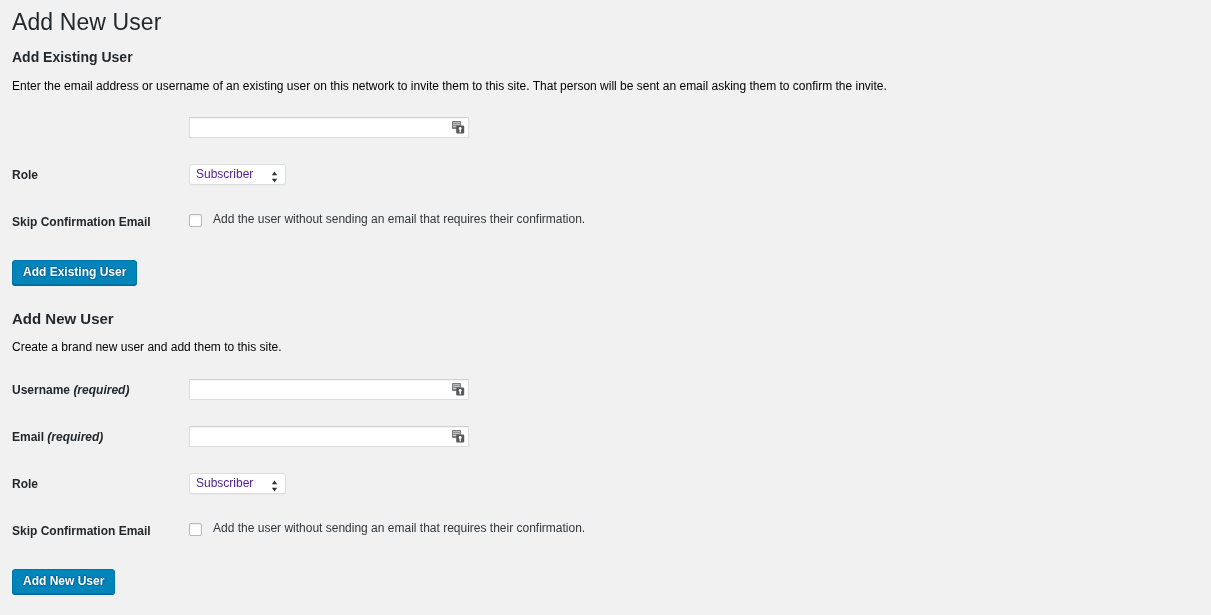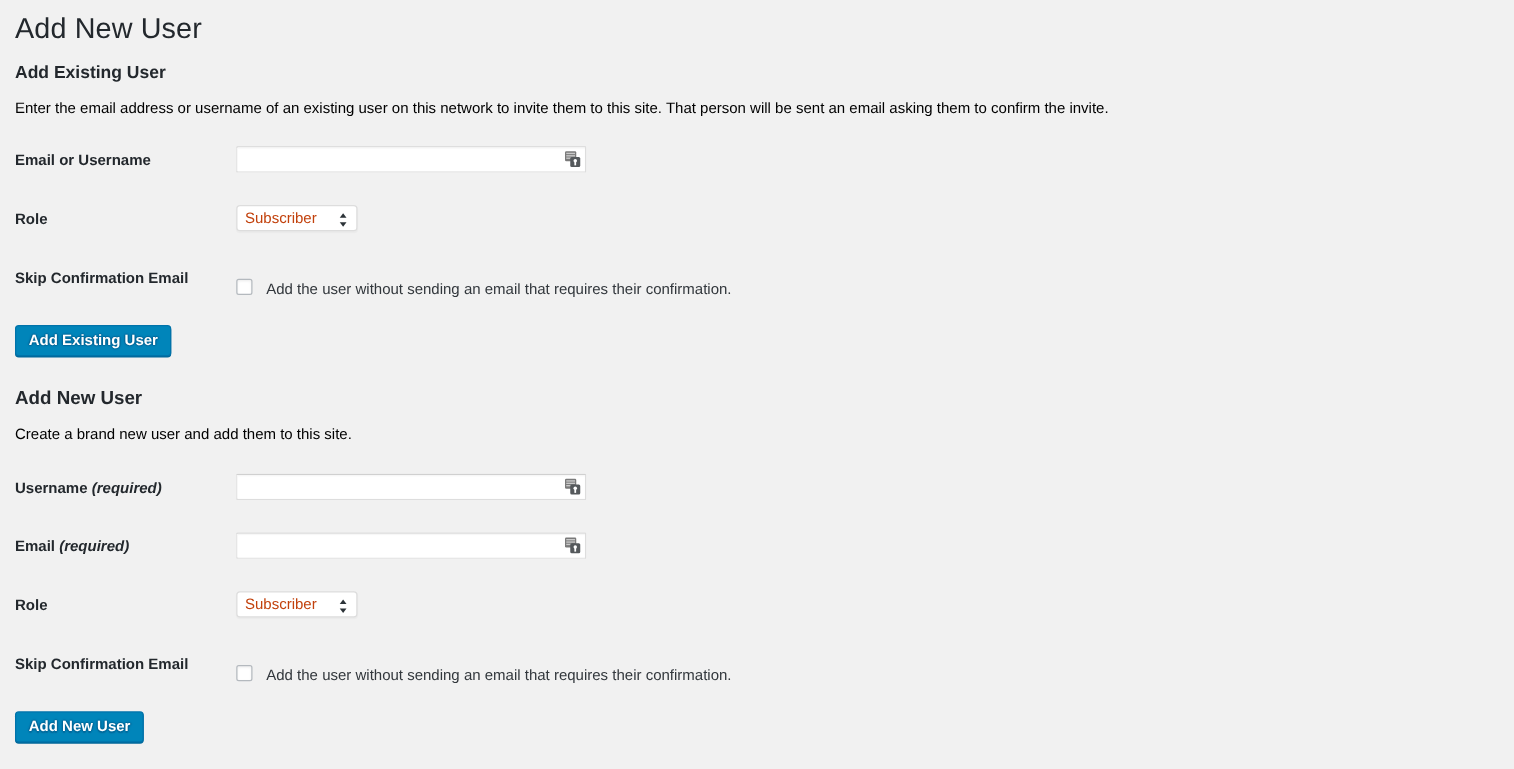--- a/index.html
+++ b/index.html
@@ -126,43 +126,42 @@
     -moz-appearance: none;
     appearance: none;
     width: 97px;
     height: 21px;
     box-sizing: border-box;
     border: 1px solid #ddd;
     border-radius: 3px;
     background: #fff;
     font-family: "Liberation Sans", sans-serif;
     font-size: 12px;
-    color: #c2410c;
+    color: #4c1d95;
     padding: 0 22px 0 6px;
     line-height: 19px;
     outline: none;
     box-shadow: 0 1px 1px rgba(0,0,0,0.03);
   }
   .stepper-icon {
     position: absolute;
     right: 8px;
     top: 5px;
     width: 7px;
     height: 12px;
     pointer-events: none;
   }
 
   
   .cb-field {
     position: absolute;
     left: 189px;
     top: 0;
     display: flex;
-    align-items: flex-start;
-    margin-top: 12px;
+    align-items: flex-end;
   }
   .cb-box {
     -webkit-appearance: none;
     -moz-appearance: none;
     appearance: none;
     width: 13px;
     height: 13px;
     box-sizing: border-box;
     border: 1px solid #b4b9be;
     background: #fff;
@@ -207,21 +206,20 @@
 
 <div class="wrap">
 
   <h1 class="page-title">Add New User</h1>
 
   <h2 class="section-title existing">Add Existing User</h2>
 
   <p class="section-desc existing">Enter the email address or username of an existing user on this network to invite them to this site. That person will be sent an email asking them to confirm the invite.</p>
 
   <div class="form-row" style="top:117px;">
-    <label class="row-label">Email or Username</label>
     <div class="row-field">
       <span class="text-input-wrap">
         <input class="text-input" type="text" placeholder="" style="">
         <span class="autofill-icon">
           <svg viewBox="0 0 15 15" width="15" height="15" aria-hidden="true">
             <rect x="1" y="1" width="9" height="8" rx="1" fill="#7a7a7a"></rect>
             <rect x="2" y="2.2" width="7" height="1.1" fill="#c9c9c9"></rect>
             <rect x="2" y="4.1" width="7" height="1.1" fill="#c9c9c9"></rect>
             <rect x="2" y="6" width="4.5" height="1.1" fill="#c9c9c9"></rect>
             <rect x="5.2" y="5.5" width="8" height="8" rx="1.2" fill="#55595c"></rect>

